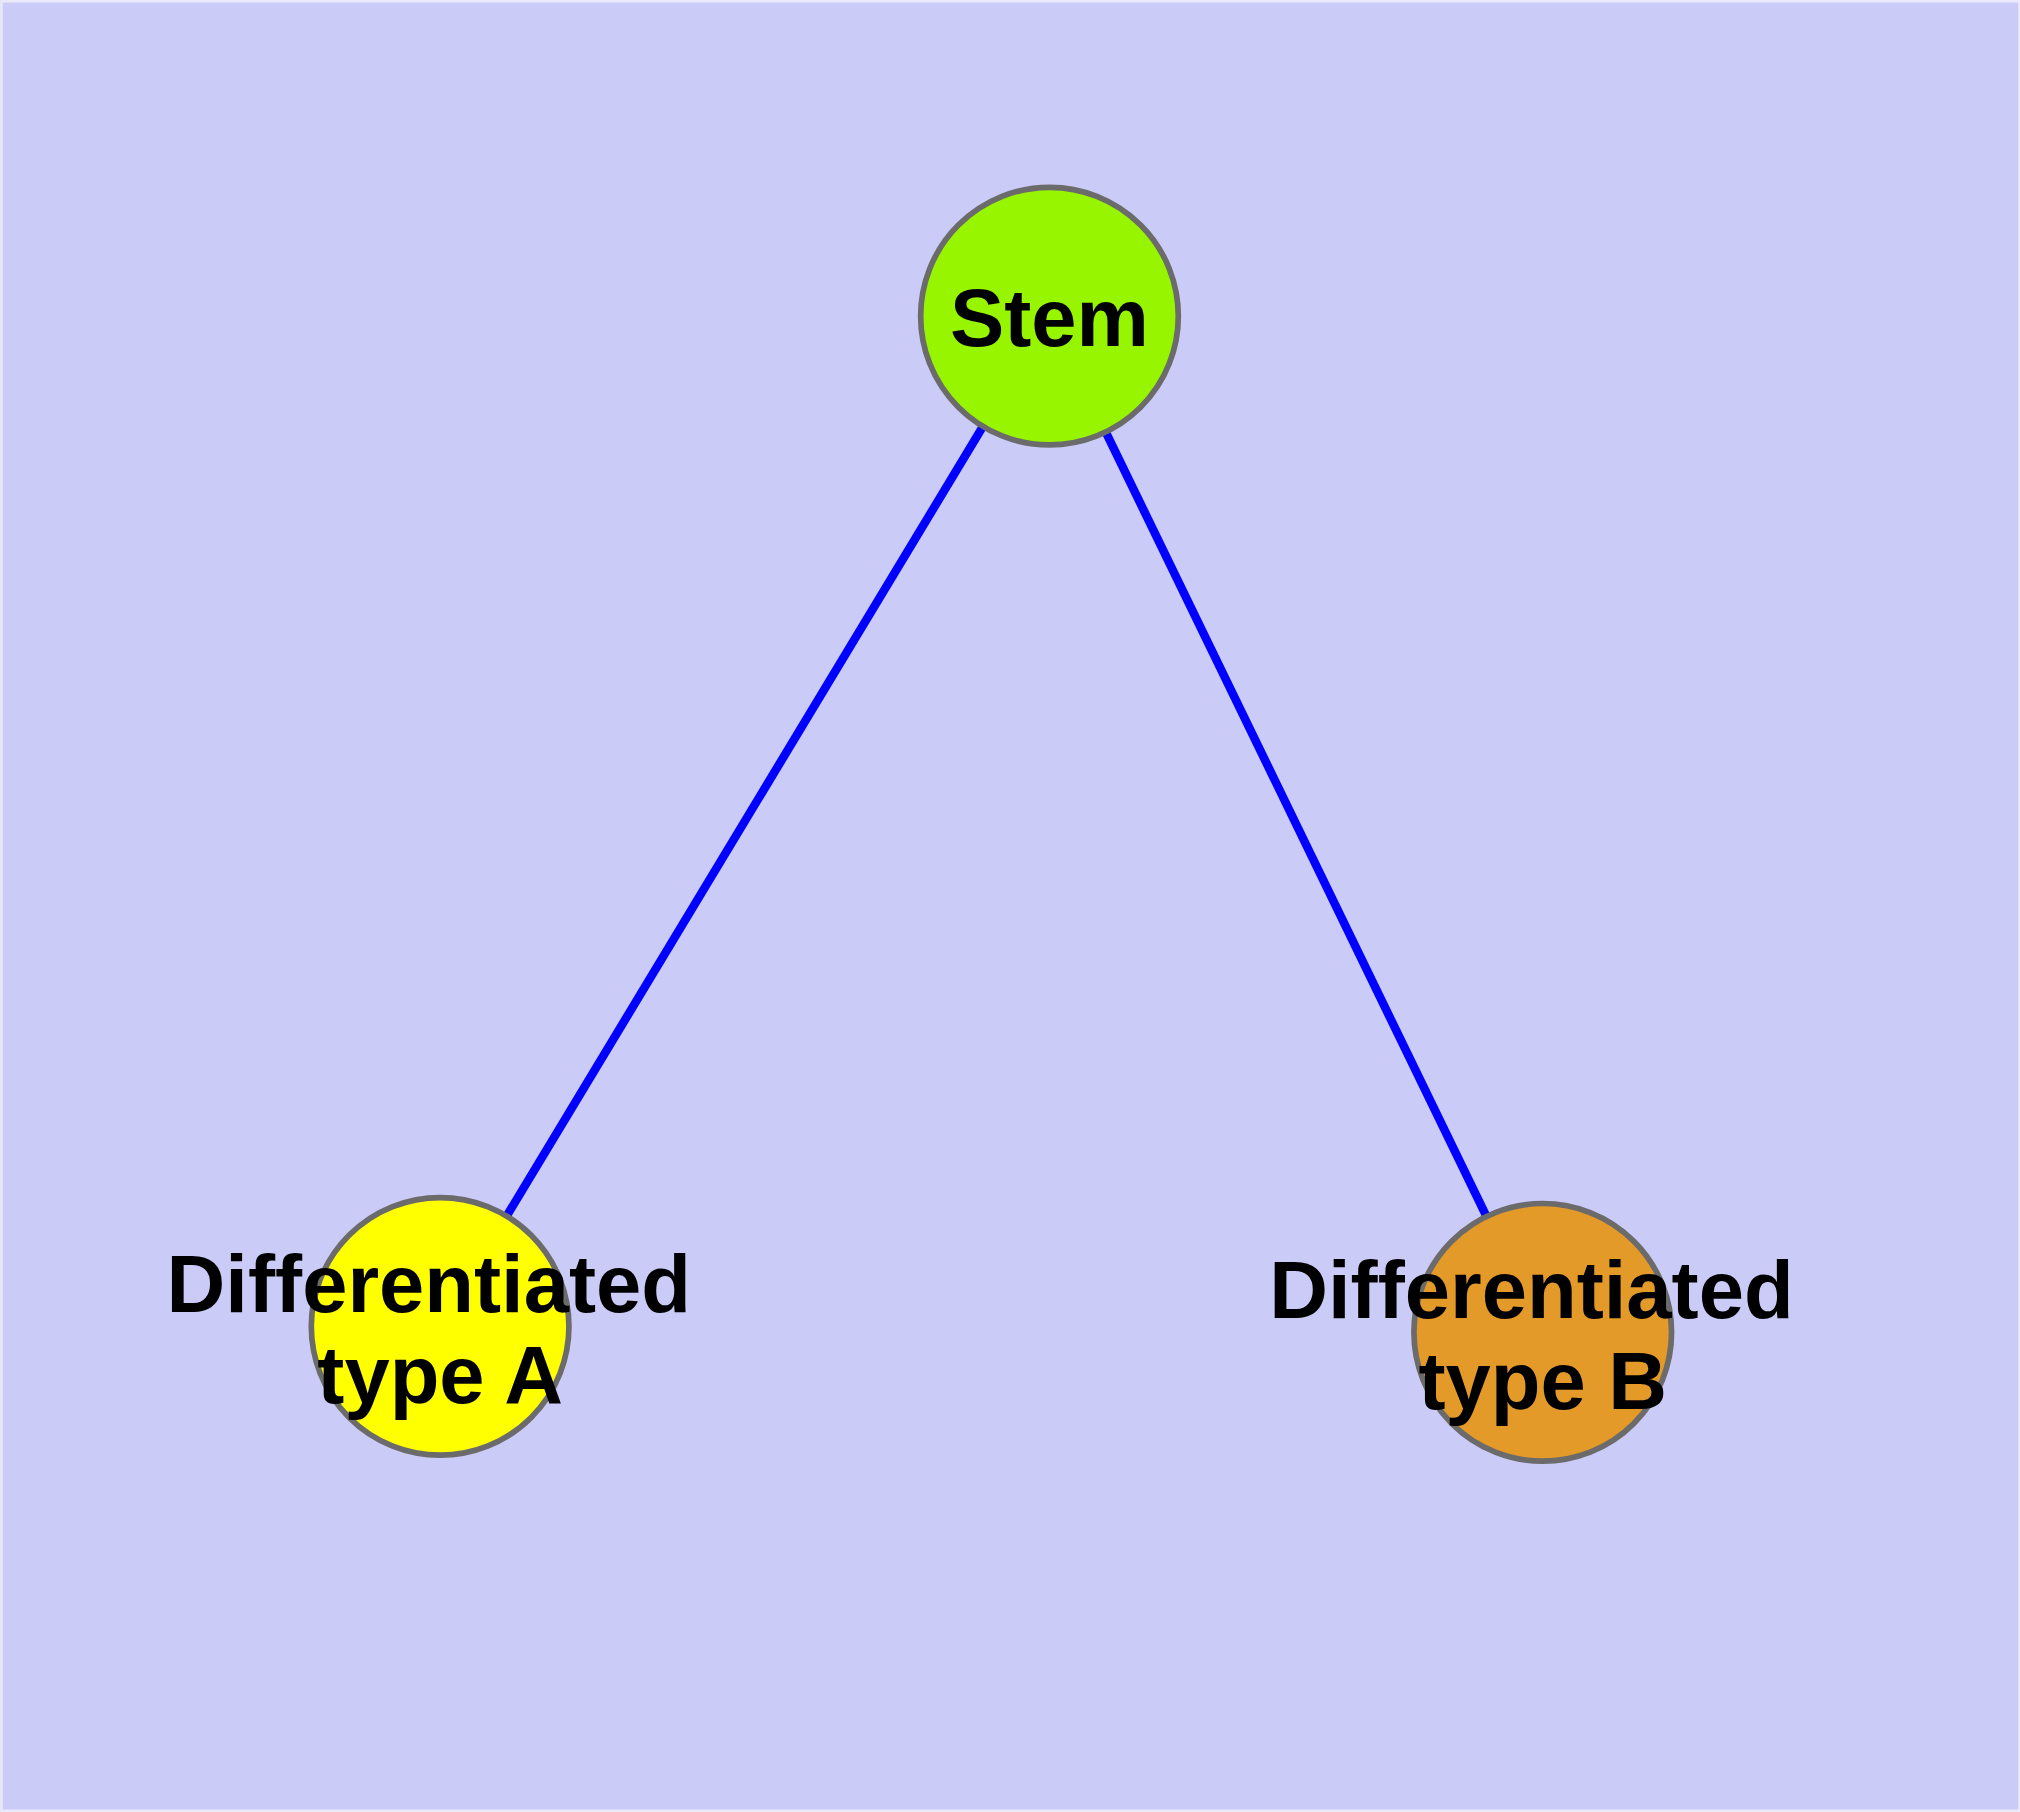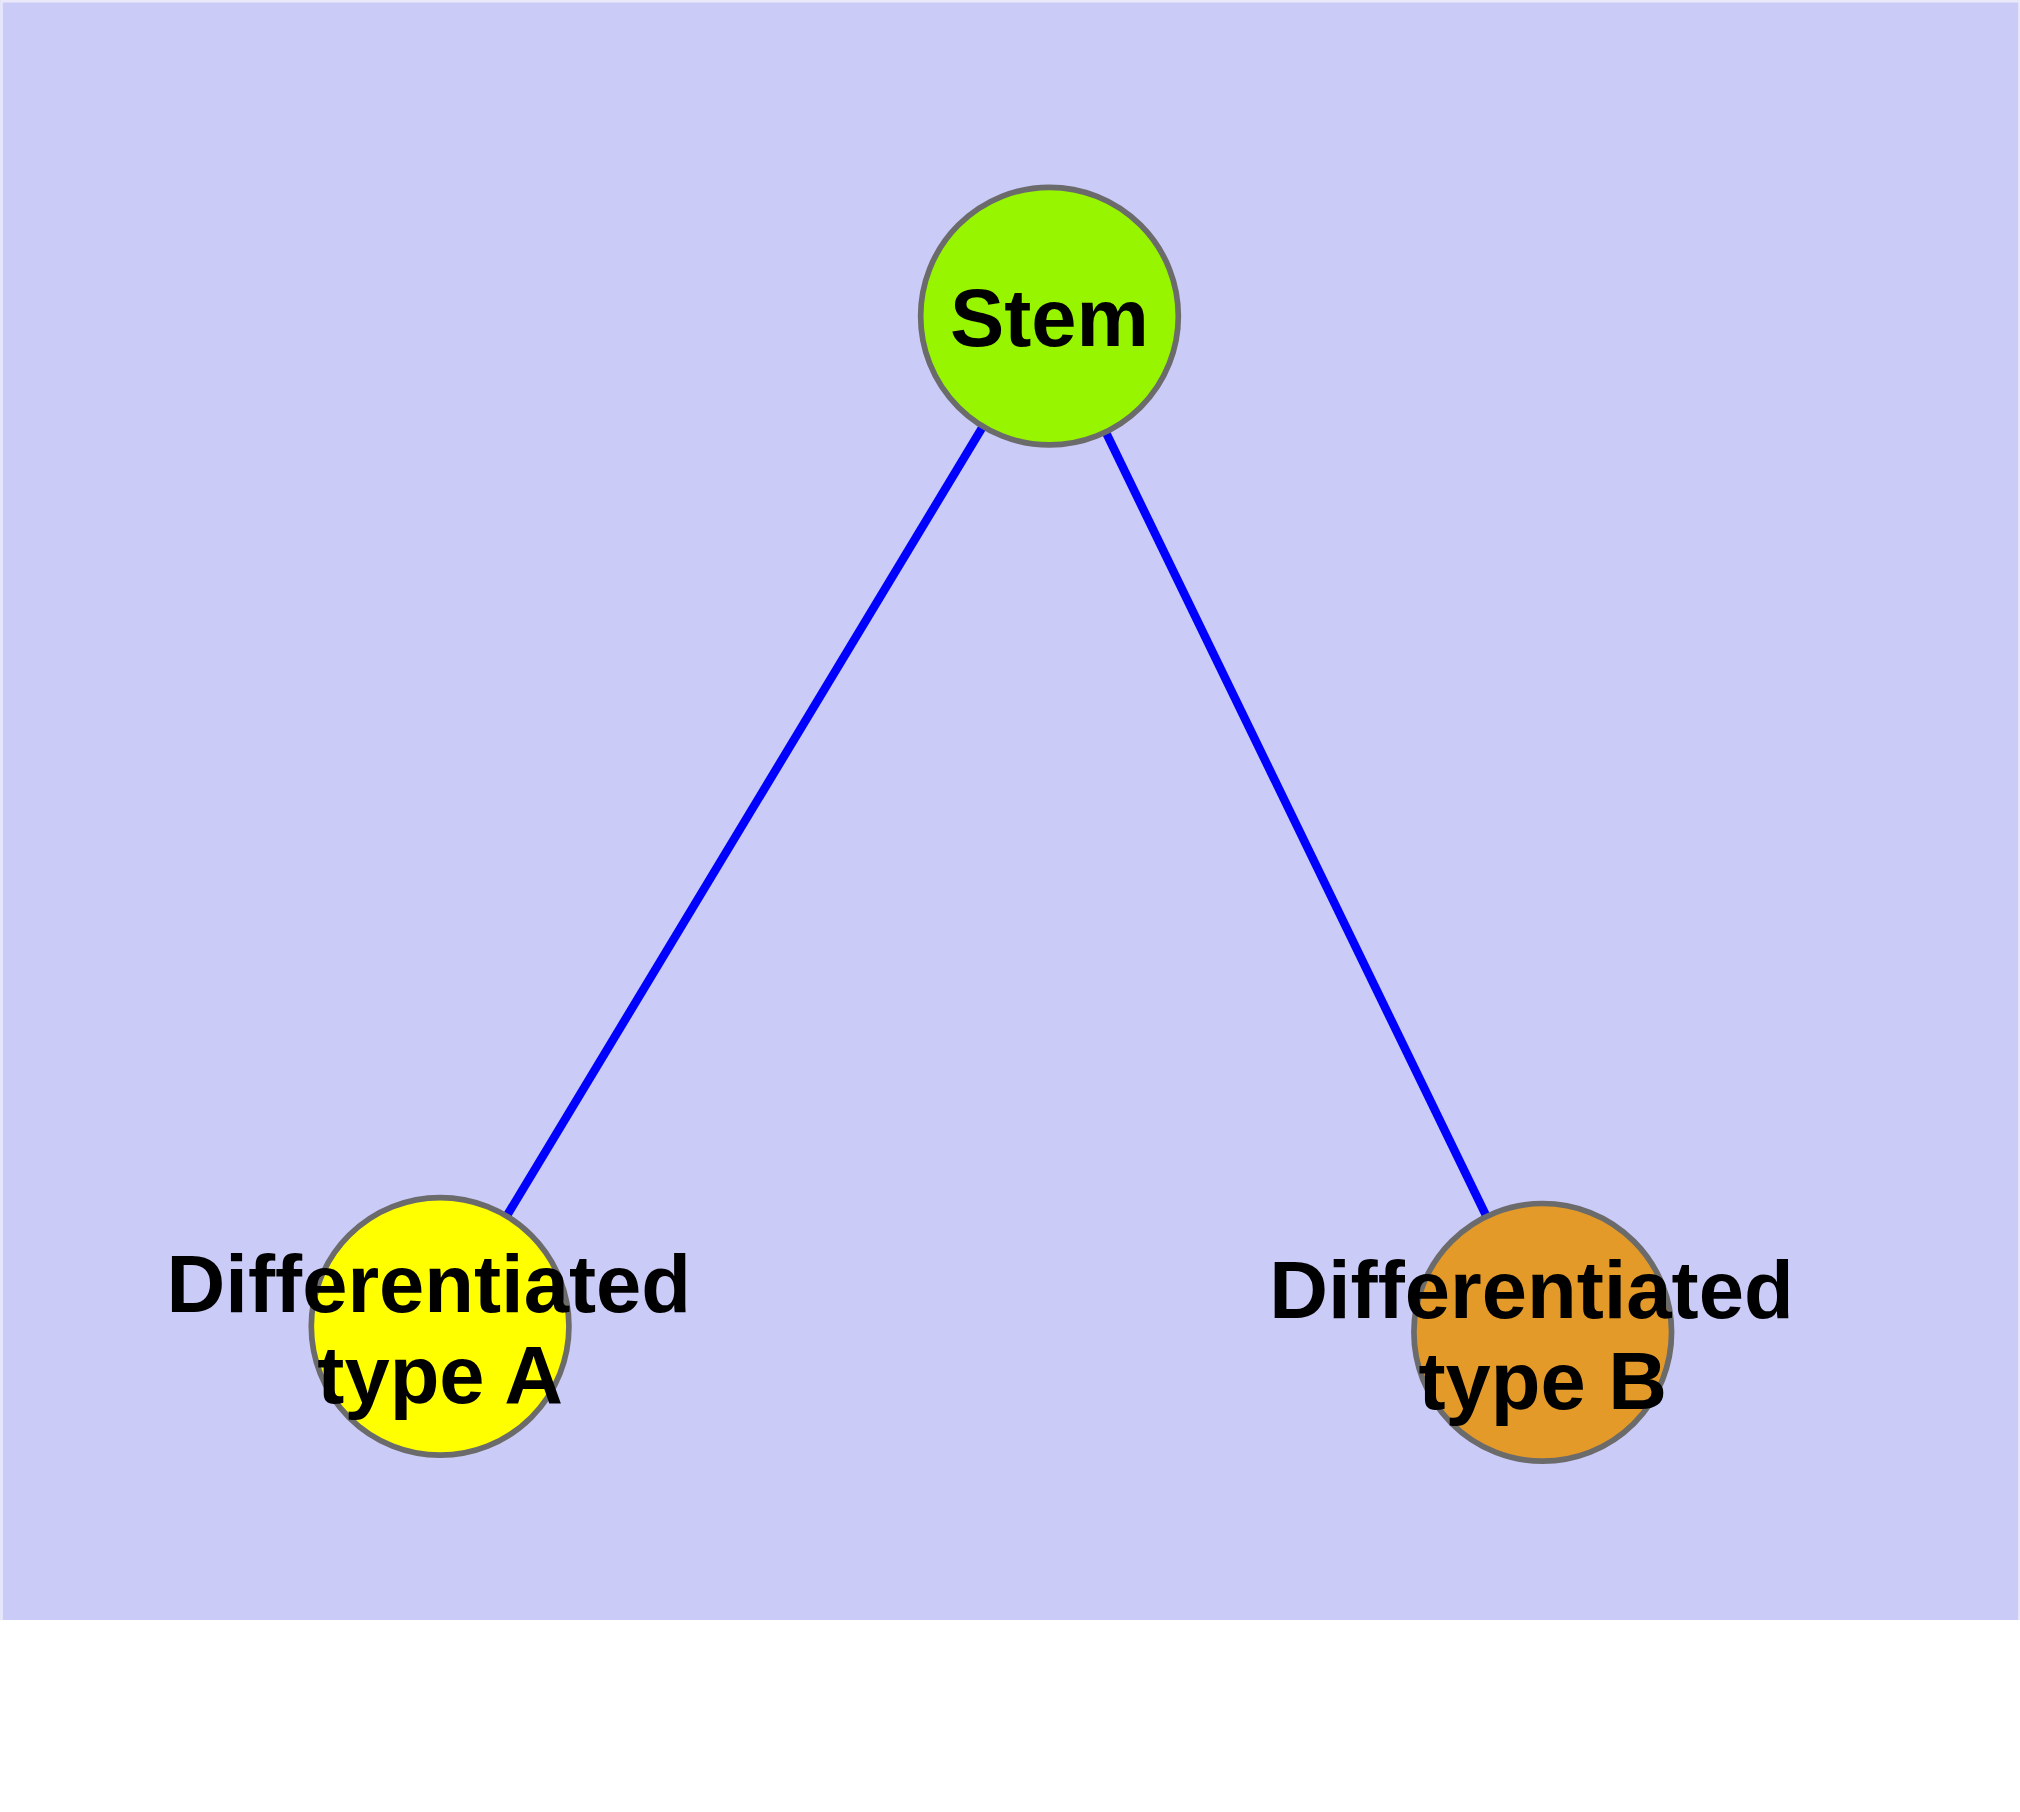--- a/index.html
+++ b/index.html
@@ -3,21 +3,21 @@
 <meta charset="utf-8">
 <style>
   html, body {
     margin: 0;
     padding: 0;
     background: #ffffff;
   }
   .stage {
     position: relative;
     width: 2021px;
-    height: 1620px;
+    height: 1812px;
     overflow: hidden;
   }
   svg.graph {
     display: block;
     width: 2021px;
     height: 1812px;
   }
   .node-label, .node-label tspan {
     font-family: "Liberation Sans", sans-serif;
     font-weight: bold;

